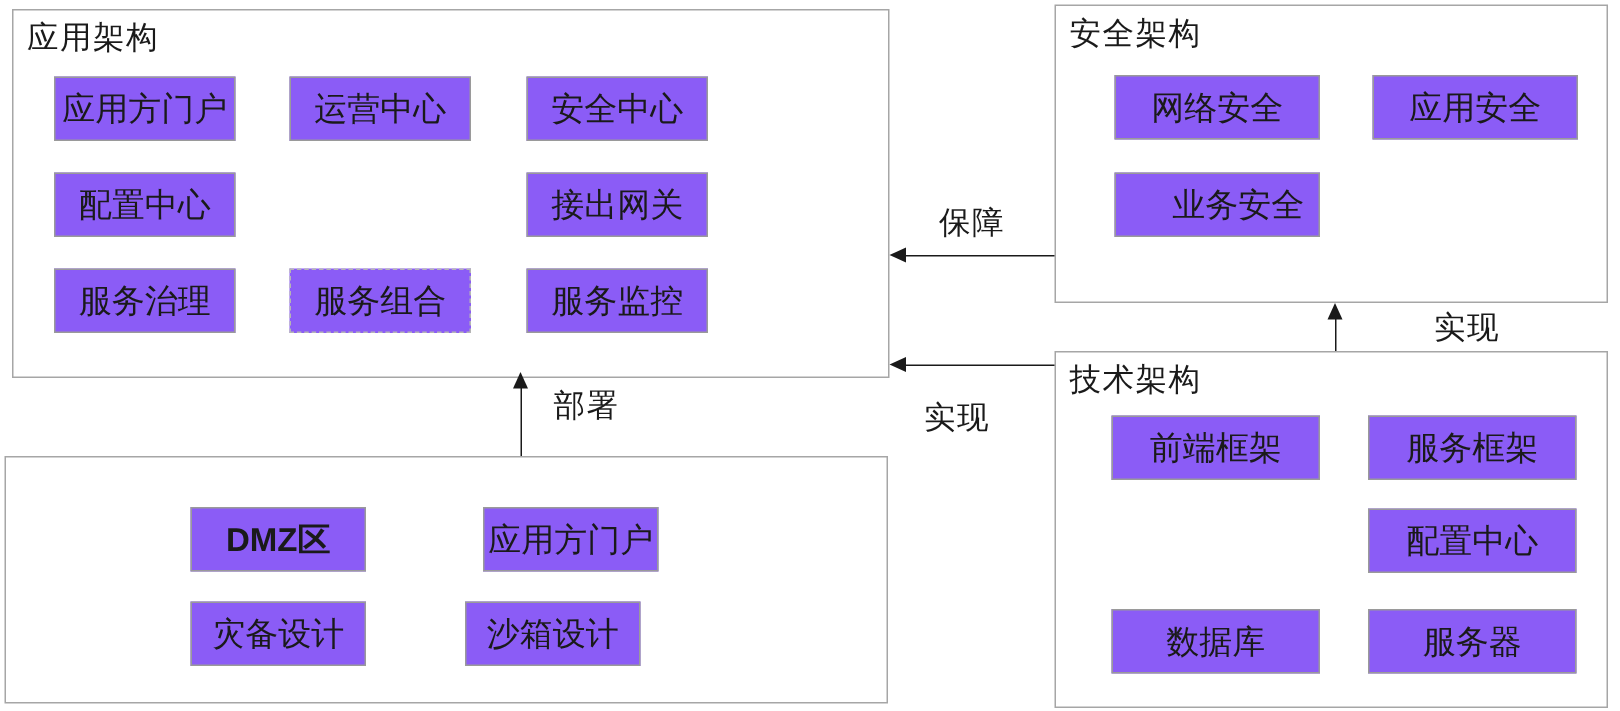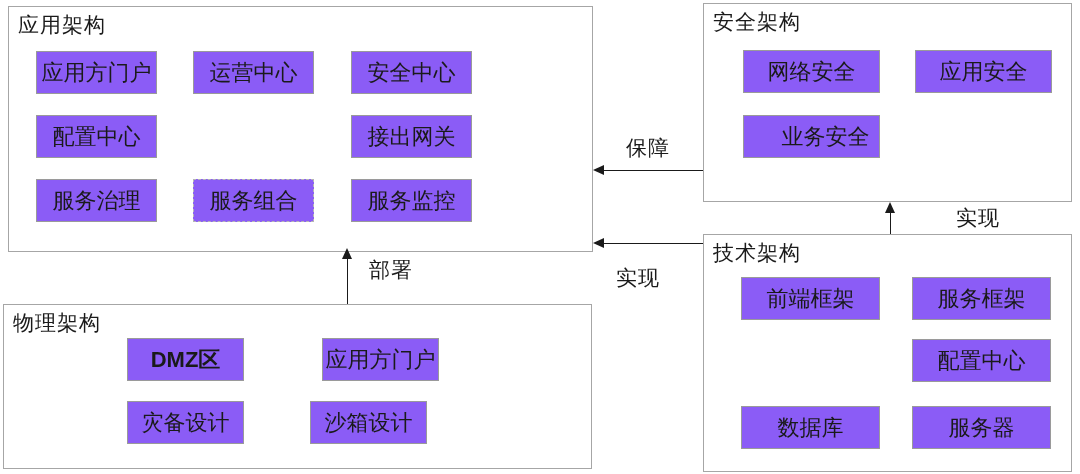--- a/index.html
+++ b/index.html
@@ -100,21 +100,20 @@
   <section class="group" style="left:703px; top:234px; width:369px; height:238px;">
     <h2 class="group-title">技术架构</h2>
     <div class="node" style="left:37px;  top:42px;  width:139px;">前端框架</div>
     <div class="node" style="left:208px; top:42px;  width:139px;">服务框架</div>
     <div class="node" style="left:208px; top:104px; width:139px;">配置中心</div>
     <div class="node" style="left:37px;  top:171px; width:139px;">数据库</div>
     <div class="node" style="left:208px; top:171px; width:139px;">服务器</div>
   </section>
 
   <section class="group" style="left:3px; top:304px; width:589px; height:165px;">
-    <h2 class="group-title">物理架构</h2>
     <div class="node latin-bold" style="left:123px; top:33px; width:117px;">DMZ区</div>
     <div class="node" style="left:318px; top:33px; width:117px;">应用方门户</div>
     <div class="node" style="left:123px; top:96px; width:117px;">灾备设计</div>
     <div class="node" style="left:306px; top:96px; width:117px;">沙箱设计</div>
   </section>
 
   <div>
     <div class="edge-line-h" style="left:601px; top:170px; width:102px;"></div>
     <div class="arrowhead-left" style="left:593px; top:165px;"></div>
     <span class="edge-label" style="left:626px; top:134px;">保障</span>

